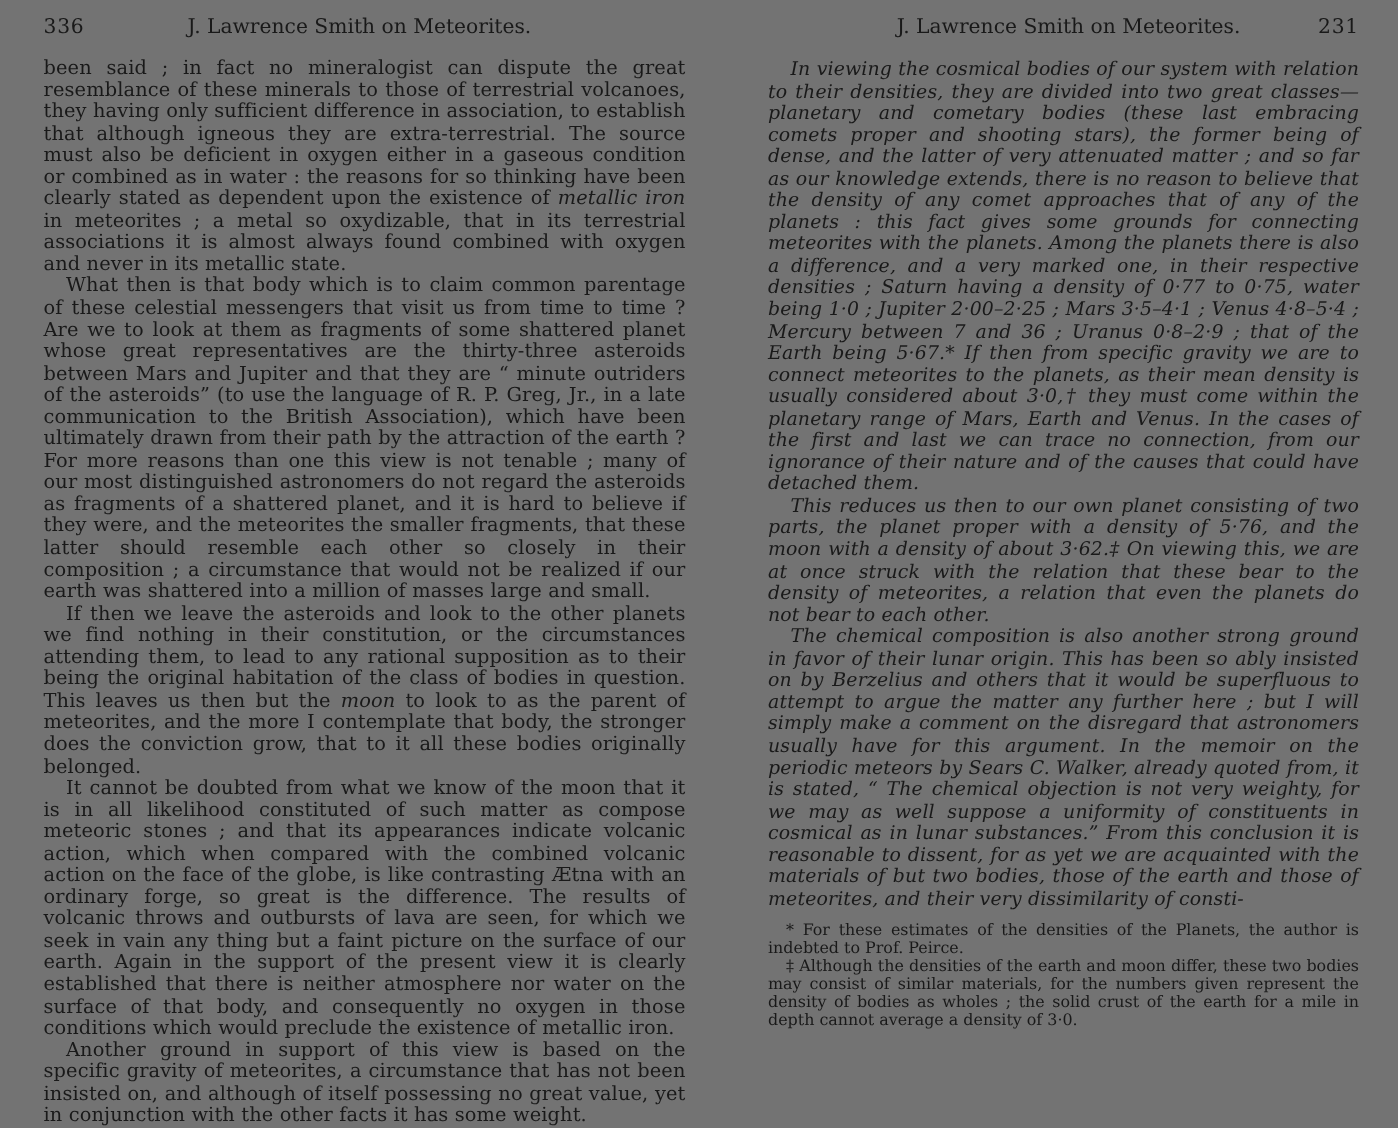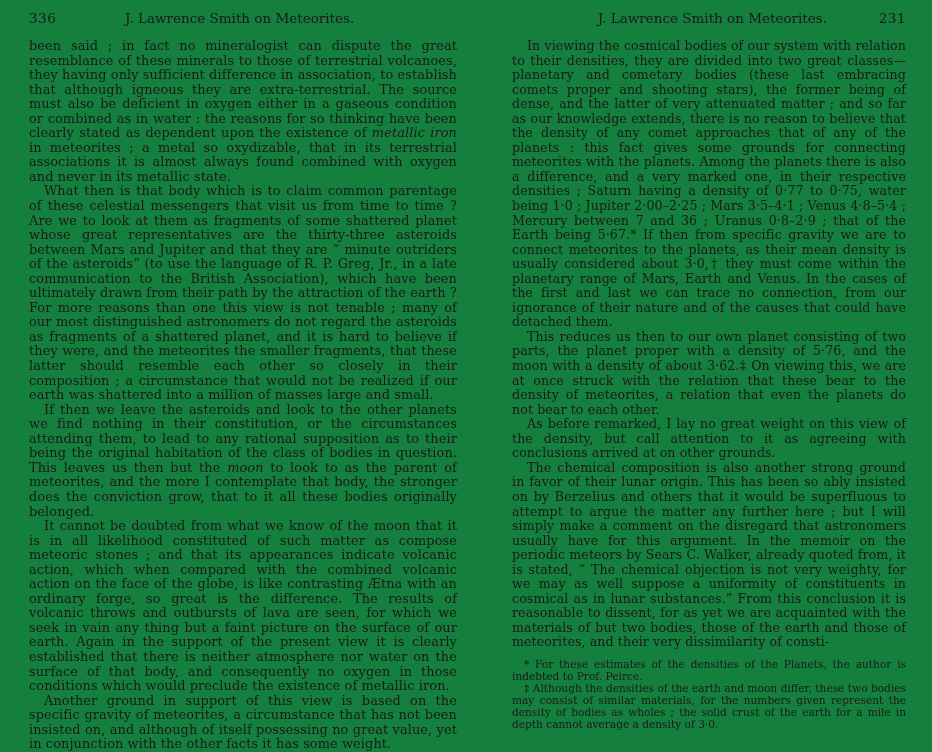--- a/index.html
+++ b/index.html
@@ -1,21 +1,21 @@
 <!DOCTYPE html>
 <html><head>
 <meta charset="utf-8">
 <style>
   * { margin: 0; padding: 0; box-sizing: border-box; }
   html, body { background: #e9e9e7; }
   .book-spread {
     position: relative;
     width: 932px;
     height: 752px;
-    background: #15803d;
+    background: #737373;
     color: #191919;
     font-family: "DejaVu Serif", "Liberation Serif", serif;
     overflow: hidden;
   }
   .page { position: absolute; top: 0; height: 100%; }
   .page-left  { left: 29px;  width: 428px; }
   .page-right { left: 512px; width: 394px; }
 
   .running-head {
     display: flex;
@@ -27,21 +27,21 @@
   .head-title  { flex: 1; text-align: center; }
   .head-spacer { width: 34px; }
 
   .body-text {
     margin-top: 13px;
     font-size: 12.9px;
     line-height: 14.55px;
     text-align: justify;
     letter-spacing: 0.1px;
   }
-  .page-right .body-text { font-size: 12.6px; line-height: 14.55px; }
+  .page-right .body-text { font-size: 12.6px; line-height: 14.55px; font-style: italic; }
 
   .para { text-indent: 15px; }
   .para.no-indent { text-indent: 0; }
   .ital { font-style: italic; }
 
   .footnotes {
     margin-top: 9px;
     font-size: 10.6px;
     line-height: 11.9px;
     text-align: justify;
@@ -70,21 +70,20 @@
 
   <div class="page page-right">
     <div class="running-head">
       <span class="head-spacer"></span>
       <span class="head-title">J. Lawrence Smith on Meteorites.</span>
       <span class="head-number">231</span>
     </div>
     <div class="body-text">
       <p class="para">In viewing the cosmical bodies of our system with relation to their densities, they are divided into two great classes—planetary and cometary bodies (these last embracing comets proper and shooting stars), the former being of dense, and the latter of very attenuated matter ; and so far as our knowledge extends, there is no reason to believe that the density of any comet approaches that of any of the planets :  this fact gives some grounds for connecting meteorites with the planets.   Among the planets there is also a difference, and a very marked one, in their respective densities ;  Saturn having a density of 0·77 to 0·75, water being 1·0 ; Jupiter 2·00–2·25 ;  Mars 3·5–4·1 ;  Venus 4·8–5·4 ;  Mercury between 7 and 36 ;  Uranus 0·8–2·9 ;  that of the Earth being 5·67.* If then from specific gravity we are to connect meteorites to the planets, as their mean density is usually considered about 3·0,† they must come within the planetary range of Mars, Earth and Venus.   In the cases of the first and last we can trace no connection, from our ignorance of their nature and of the causes that could have detached them.</p>
       <p class="para">This reduces us then to our own planet consisting of two parts, the planet proper with a density of 5·76, and the moon with a density of about 3·62.‡   On viewing this, we are at once struck with the relation that these bear to the density of meteorites, a relation that even the planets do not bear to each other.</p>
-      <p class="para">As before remarked, I lay no great weight on this view of the density, but call attention to it as agreeing with conclusions arrived at on other grounds.</p>
       <p class="para">The chemical composition is also another strong ground in favor of their lunar origin.   This has been so ably insisted on by Berzelius and others that it would be superfluous to attempt to argue the matter any further here ;  but I will simply make a comment on the disregard that astronomers usually have for this argument.   In the memoir on the periodic meteors by Sears C. Walker, already quoted from, it is stated, “ The chemical objection is not very weighty, for we may as well suppose a uniformity of constituents in cosmical as in lunar substances.”   From this conclusion it is reasonable to dissent, for as yet we are acquainted with the materials of but two bodies, those of the earth and those of meteorites, and their very dissimilarity of consti-</p>
     </div>
     <div class="footnotes">
       <p class="footnote">* For these estimates of the densities of the Planets, the author is indebted to Prof. Peirce.</p>
       <p class="footnote">‡ Although the densities of the earth and moon differ, these two bodies may consist of similar materials, for the numbers given represent the density of bodies as wholes ;  the solid crust of the earth for a mile in depth cannot average a density of 3·0.</p>
     </div>
 
   </div>
 
 </div>

